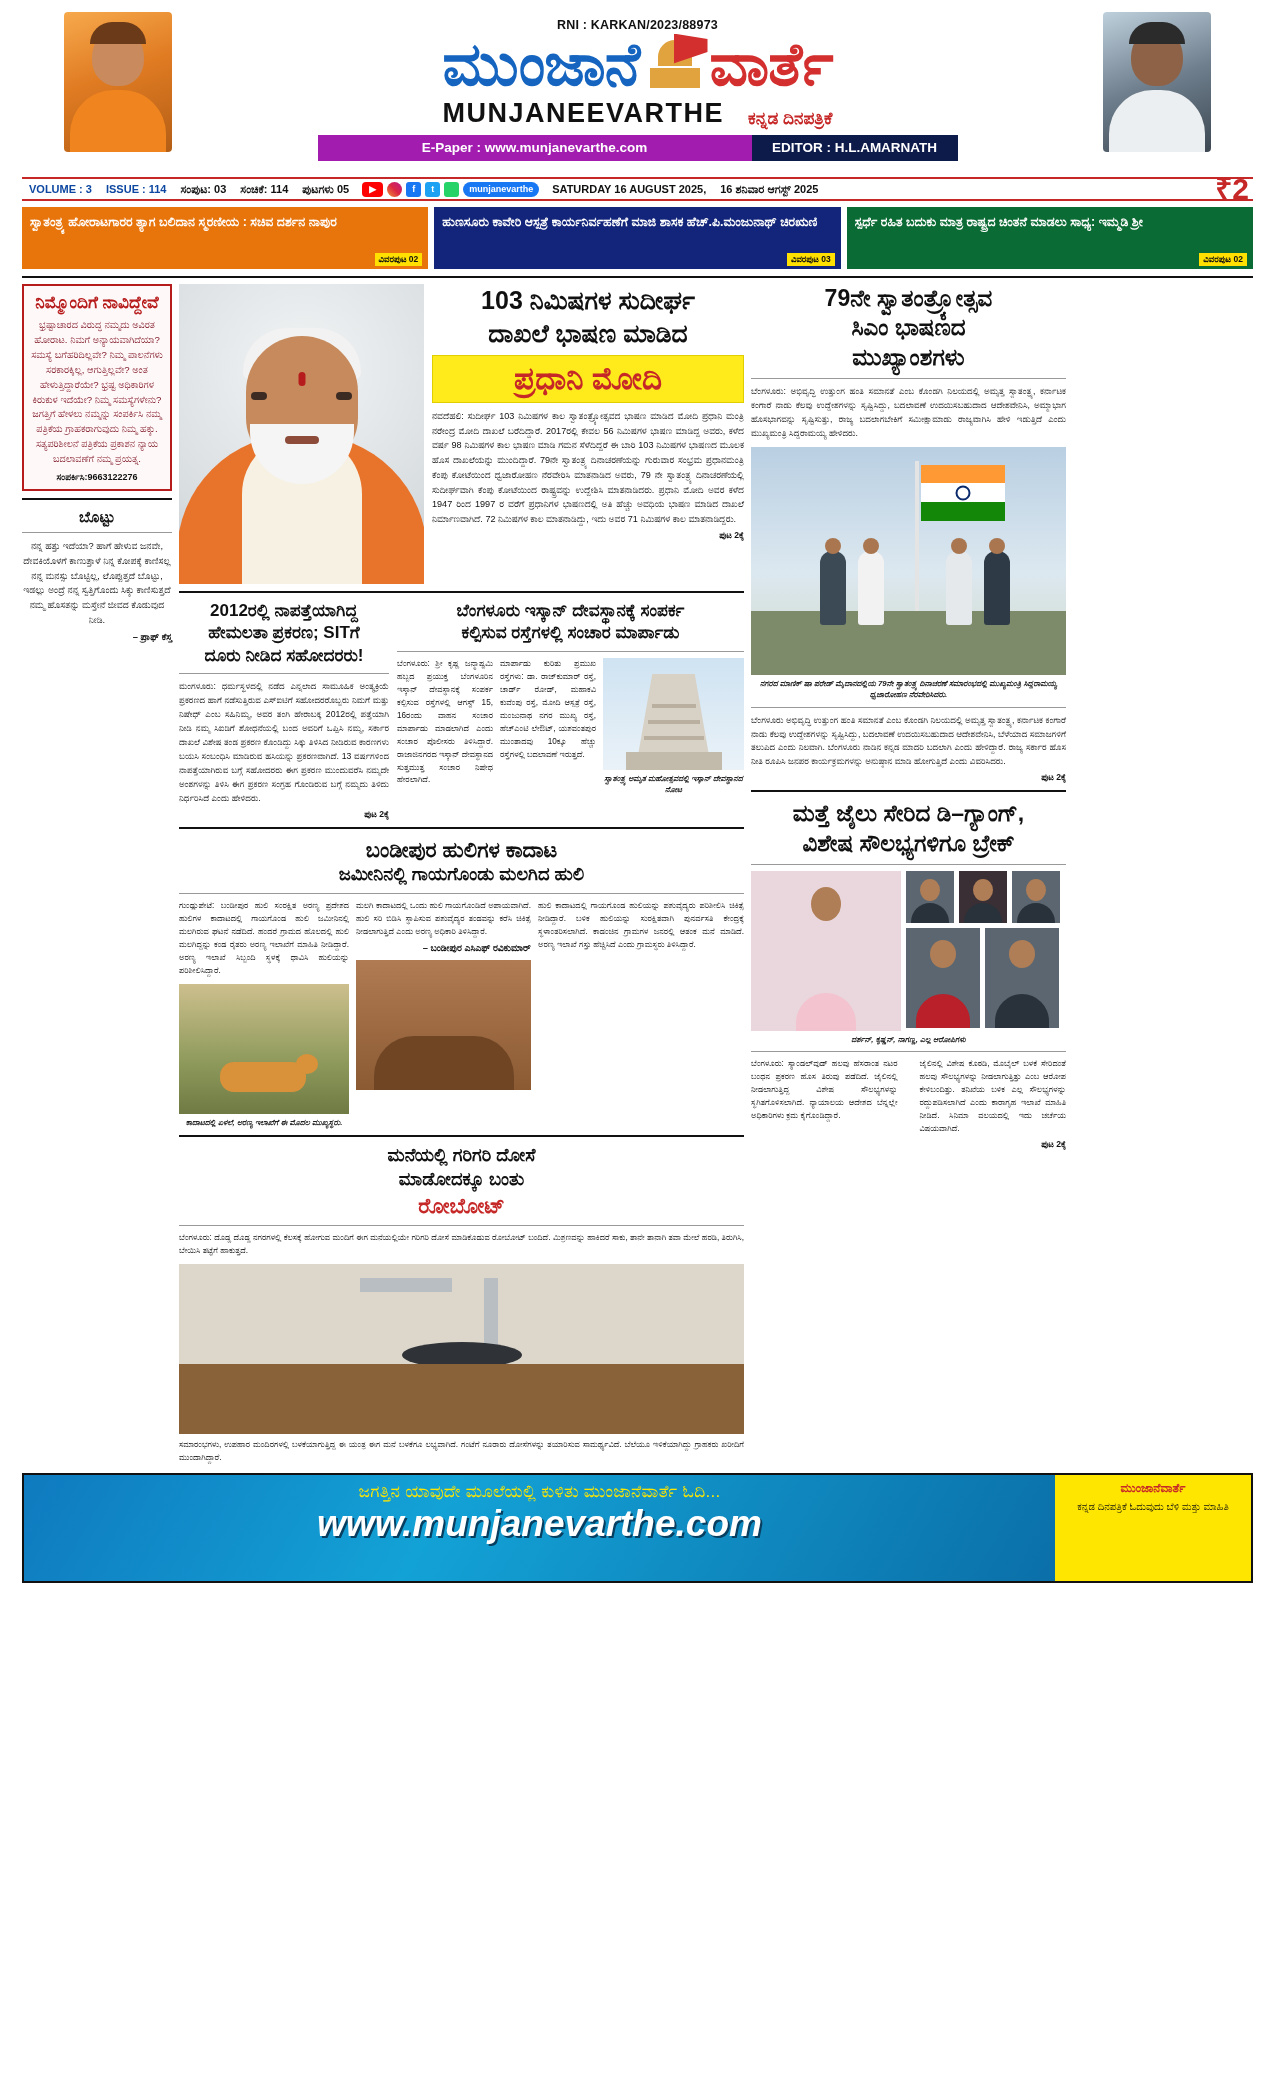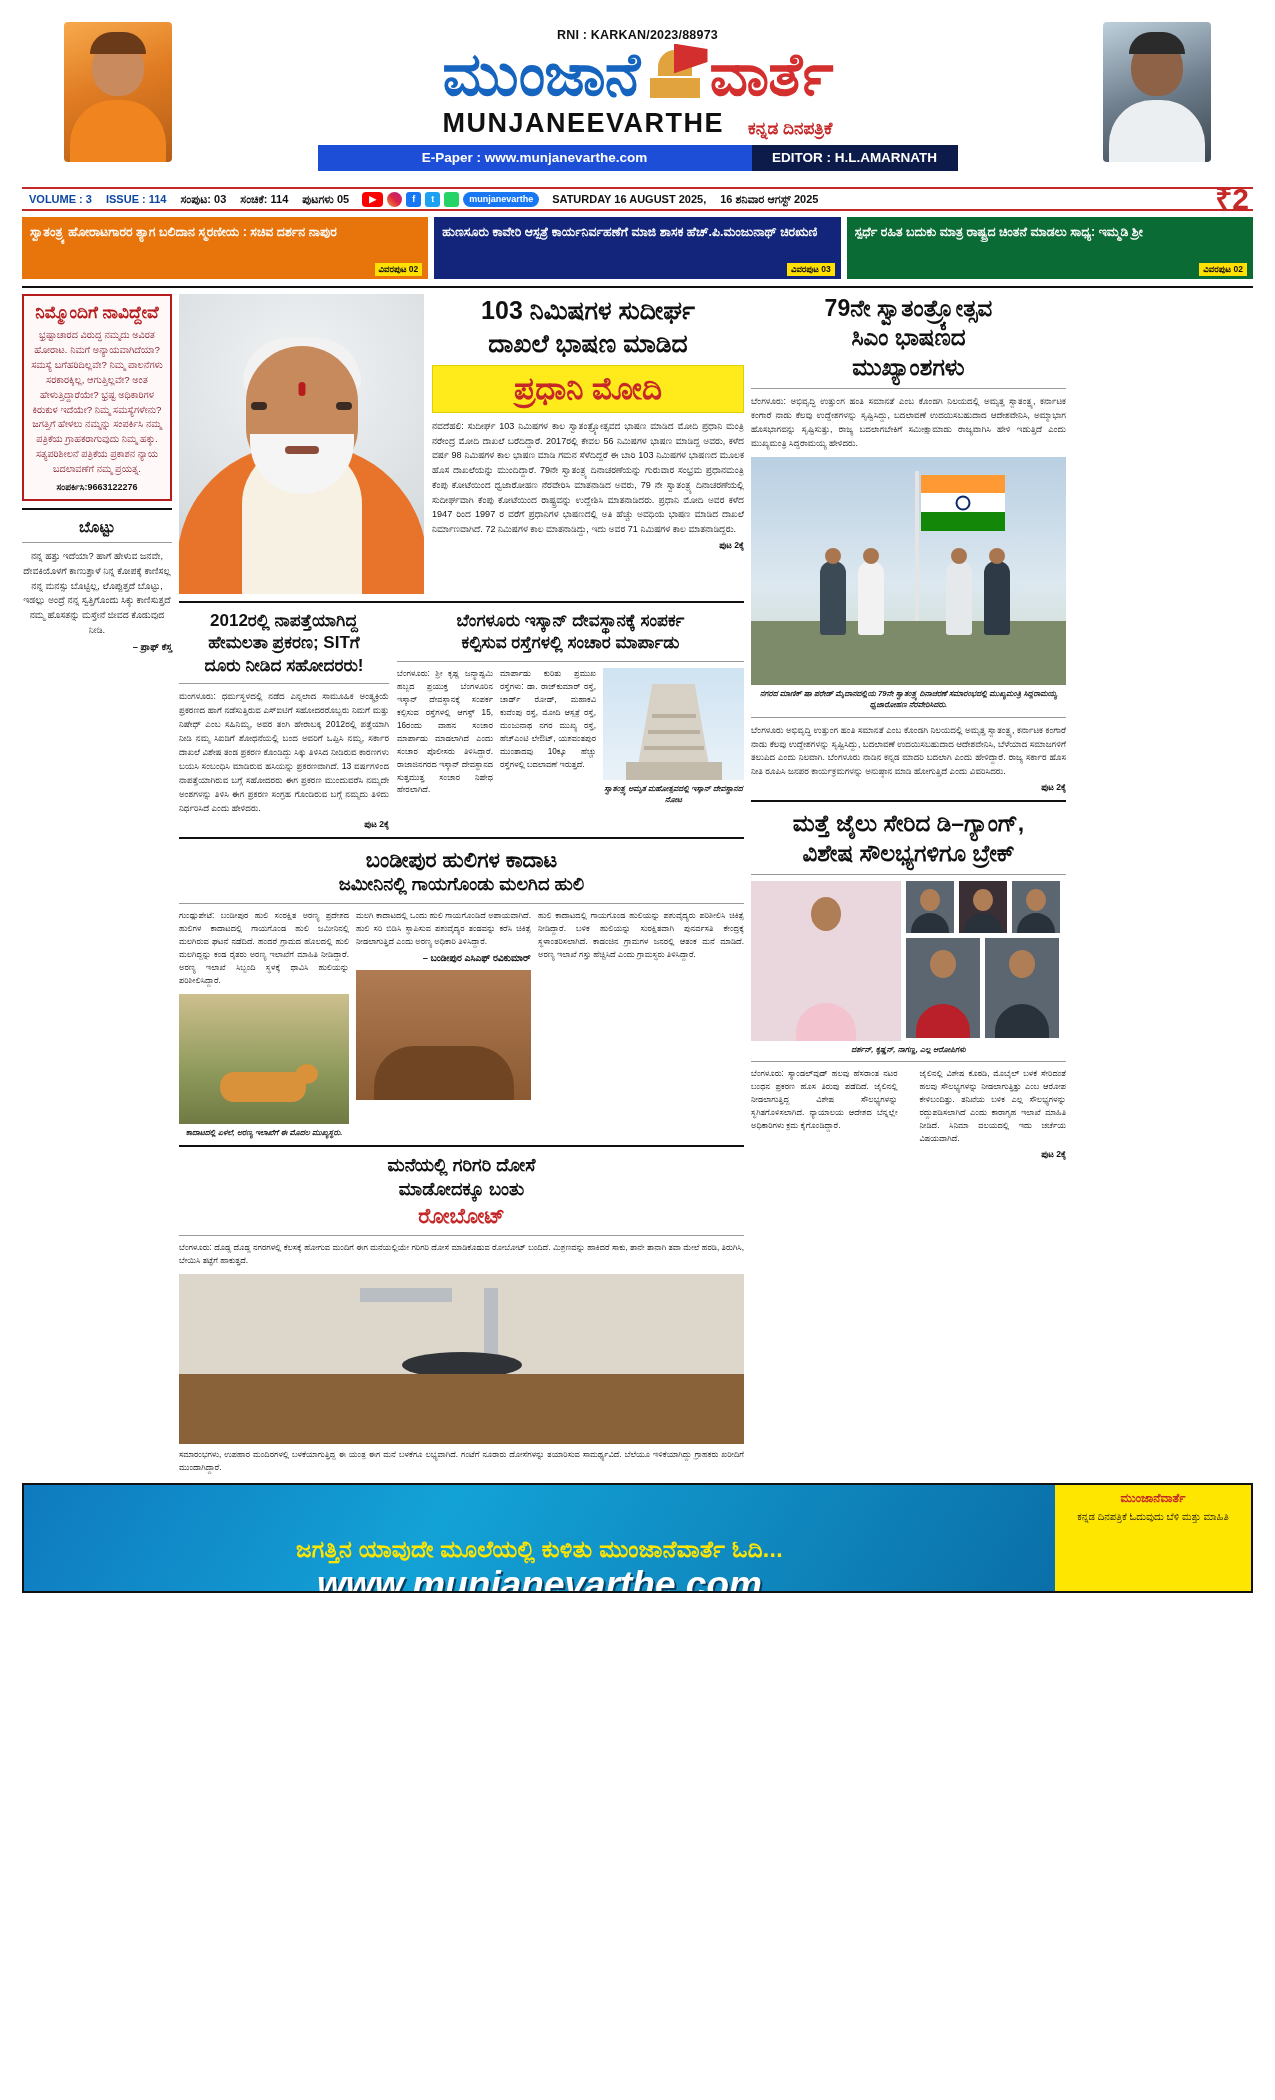--- a/index.html
+++ b/index.html
@@ -4,21 +4,21 @@
 <style>
   * { box-sizing: border-box; }
   html, body { margin:0; padding:0; }
   body {
     width:1275px; height:2100px;
     background:#ffffff;
     font-family:"Liberation Sans", sans-serif;
     color:#111;
     overflow:hidden;
   }
-  .page { position:relative; width:1275px; height:2100px; padding:14px 22px; }
+  .page { position:relative; width:1275px; height:2100px; padding:4px 22px; }
 
   
   .masthead { position:relative; height:170px; display:flex; align-items:center; justify-content:center; }
   .ed-photo { width:108px; height:140px; border-radius:4px; position:absolute; top:8px; overflow:hidden; }
   .ed-photo.left { left:42px; background:linear-gradient(160deg,#f7a94c 0%,#e07b22 45%,#b35e16 100%); }
   .ed-photo.right { right:42px; background:linear-gradient(160deg,#bfd0dd 0%,#6f7f8d 50%,#3c4752 100%); }
   .ed-photo .head { position:absolute; left:50%; transform:translateX(-50%); top:16px; width:52px; height:58px; border-radius:50% 50% 45% 45%; background:#c98a5e; }
   .ed-photo.right .head { background:#8d6247; }
   .ed-photo .body { position:absolute; left:50%; transform:translateX(-50%); bottom:0; width:96px; height:62px; border-radius:44px 44px 0 0; background:#f0851f; }
   .ed-photo.right .body { background:#eceff1; }
@@ -37,21 +37,21 @@
   }
   .emblem { width:62px; height:62px; position:relative; }
   .emblem .dome { position:absolute; left:14px; top:6px; width:34px; height:26px; border-radius:17px 17px 0 0; background:#e0a33e; }
   .emblem .base { position:absolute; left:6px; bottom:8px; width:50px; height:20px; background:#e0a33e; }
   .emblem .flag { position:absolute; left:30px; top:0; width:34px; height:30px; background:#d32f2f; clip-path:polygon(0 0,100% 18%,100% 62%,0 100%); }
   .logo-en { font-weight:bold; font-size:27px; letter-spacing:1.5px; margin-top:2px; }
   .sub-kn { font-size:17px; font-weight:bold; color:#c62828; }
   .row-split { display:flex; align-items:flex-end; justify-content:center; gap:24px; }
 
   .epaper-bar { display:flex; margin-top:6px; height:26px; }
-  .epaper-left { flex:1; background:#1d4ed8; color:#fff; font-weight:bold; font-size:13.5px; display:flex; align-items:center; justify-content:center; }
+  .epaper-left { flex:1; background:#a21caf; color:#fff; font-weight:bold; font-size:13.5px; display:flex; align-items:center; justify-content:center; }
   .epaper-right { width:206px; background:#0d1b4b; color:#fff; font-weight:bold; font-size:13.5px; display:flex; align-items:center; justify-content:center; }
 
   
   .info-strip { display:flex; align-items:center; height:24px; border-top:2px solid #c62828; border-bottom:2px solid #c62828; margin-top:3px; font-size:11px; font-weight:bold; }
   .info-strip .cell { padding:0 7px; white-space:nowrap; }
   .info-strip .vol { color:#0d47a1; }
   .soc { display:flex; gap:4px; align-items:center; padding:0 6px; }
   .soc span { display:inline-block; width:15px; height:15px; border-radius:3px; color:#fff; font-size:9px; line-height:15px; text-align:center; font-weight:bold; }
   .soc .yt { background:#ff0000; border-radius:4px; width:21px;}
   .soc .ig { background:linear-gradient(45deg,#f09433,#dc2743,#bc1888); border-radius:50%;}
@@ -160,21 +160,21 @@
   
   .robot { height:170px; background:#dcd6cb; position:relative; overflow:hidden; }
   .robot .tbl { position:absolute; bottom:0; left:0; right:0; height:70px; background:#8a6239; }
   .robot .tawa { position:absolute; bottom:66px; left:50%; transform:translateX(-50%); width:120px; height:26px; background:#2f3337; border-radius:50%; }
   .robot .arm { position:absolute; top:14px; left:54%; width:14px; height:96px; background:#b9bec3; }
   .robot .arm2 { position:absolute; top:14px; left:32%; width:92px; height:14px; background:#b9bec3; }
 
   
   .footer-ad { display:flex; margin-top:8px; height:110px; border:2px solid #111; }
   .fa-main { flex:1; background:linear-gradient(120deg,#0f7abf 0%,#13a2d6 40%,#0b6fa8 100%); position:relative; overflow:hidden; }
-  .fa-top { text-align:center; color:#ffe600; font-weight:bold; font-size:23px; padding-top:7px; letter-spacing:.3px;margin-top:44px; }
+  .fa-top { text-align:center; color:#ffe600; font-weight:normal; font-size:17px; padding-top:7px; letter-spacing:.3px; }
   .fa-url { text-align:center; color:#fff; font-weight:bold; font-size:37px; font-style:italic; line-height:1.1; margin-top:2px; text-shadow:2px 2px 0 #083e60; }
   .fa-side { width:196px; background:#ffe600; padding:6px; }
   .fa-side .t { font-size:12px; font-weight:bold; color:#c62828; text-align:center; }
   .fa-side .b { font-size:10px; line-height:1.5; text-align:center; margin-top:4px; }
 
   .hl { color:#c62828; }
 </style>
 </head>
 <body>
 

